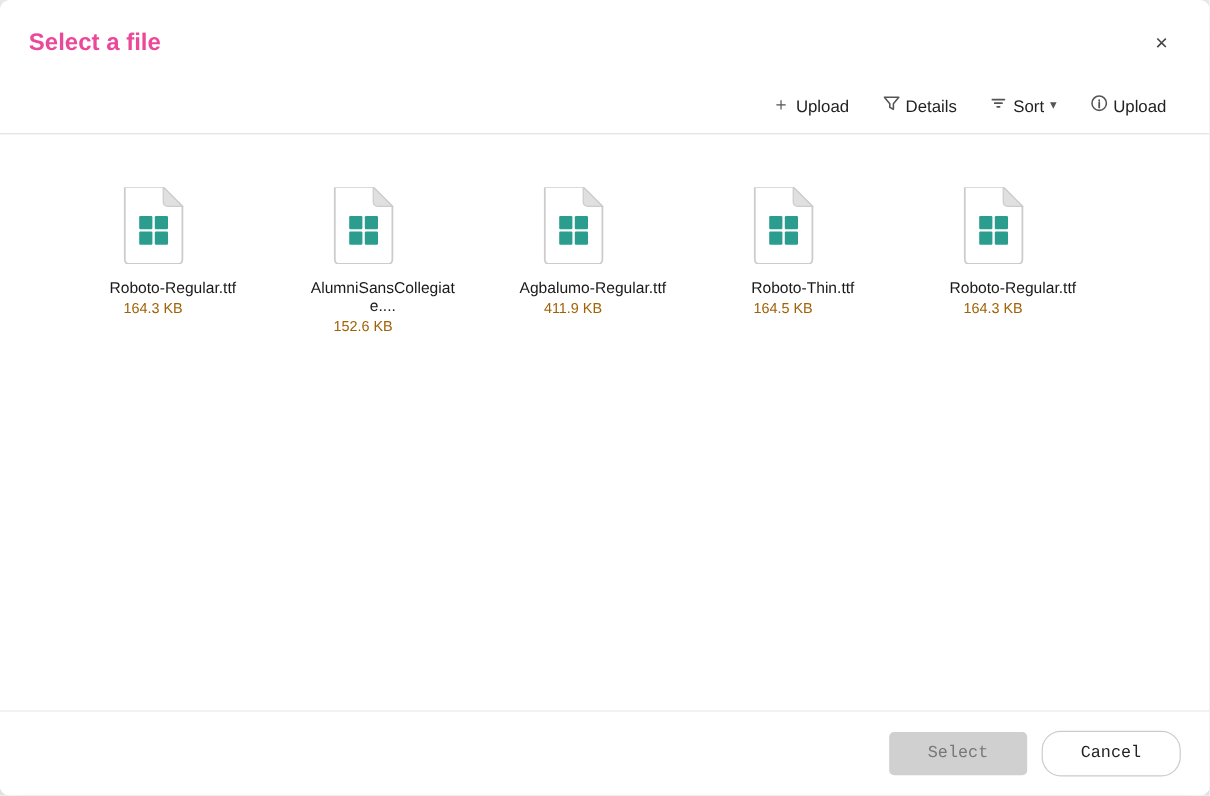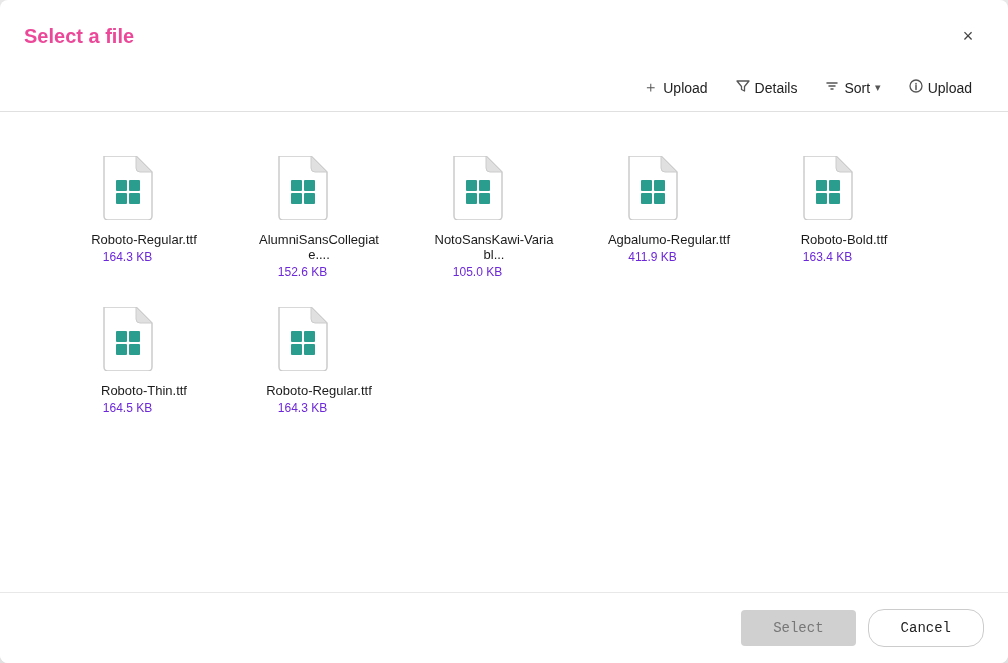--- a/index.html
+++ b/index.html
@@ -102,21 +102,21 @@
       font-size: 13px;
       color: #1a1a1a;
       text-align: center;
       word-break: break-all;
       margin-bottom: 3px;
       max-width: 160px;
       padding-left: 33px;
     }
     .file-size {
       font-size: 12px;
-      color: #6d28d9;
+      color: #a16207;
       text-align: center;
     }
     .dialog-footer {
       display: flex;
       align-items: center;
       justify-content: flex-end;
       gap: 12px;
       padding: 16px 24px;
       border-top: 1px solid #e8e8e8;
       background: #fff;
@@ -225,52 +225,22 @@
 
       <path d="M4 0 H36 L52 16 V60 Q52 64 48 64 H8 Q4 64 4 60 Z" fill="#fff" stroke="#cccccc" stroke-width="1.5"></path>
 
       <path d="M36 0 L52 16 H40 Q36 16 36 12 Z" fill="#e0e0e0" stroke="#cccccc" stroke-width="1"></path>
 
       <rect x="16" y="24" width="11" height="11" rx="1" fill="#2a9d8f"></rect>
       <rect x="29" y="24" width="11" height="11" rx="1" fill="#2a9d8f"></rect>
       <rect x="16" y="37" width="11" height="11" rx="1" fill="#2a9d8f"></rect>
       <rect x="29" y="37" width="11" height="11" rx="1" fill="#2a9d8f"></rect>
     </svg></div>
-        <div class="file-name">NotoSansKawi-Variabl...</div>
-        <div class="file-size">105.0 KB</div>
-      </div>
-      <div class="file-item">
-        <div class="file-icon"><svg viewBox="0 0 56 64" xmlns="http://www.w3.org/2000/svg">
-
-      <path d="M4 0 H36 L52 16 V60 Q52 64 48 64 H8 Q4 64 4 60 Z" fill="#fff" stroke="#cccccc" stroke-width="1.5"></path>
-
-      <path d="M36 0 L52 16 H40 Q36 16 36 12 Z" fill="#e0e0e0" stroke="#cccccc" stroke-width="1"></path>
-
-      <rect x="16" y="24" width="11" height="11" rx="1" fill="#2a9d8f"></rect>
-      <rect x="29" y="24" width="11" height="11" rx="1" fill="#2a9d8f"></rect>
-      <rect x="16" y="37" width="11" height="11" rx="1" fill="#2a9d8f"></rect>
-      <rect x="29" y="37" width="11" height="11" rx="1" fill="#2a9d8f"></rect>
-    </svg></div>
         <div class="file-name">Agbalumo-Regular.ttf</div>
         <div class="file-size">411.9 KB</div>
-      </div>
-      <div class="file-item">
-        <div class="file-icon"><svg viewBox="0 0 56 64" xmlns="http://www.w3.org/2000/svg">
-
-      <path d="M4 0 H36 L52 16 V60 Q52 64 48 64 H8 Q4 64 4 60 Z" fill="#fff" stroke="#cccccc" stroke-width="1.5"></path>
-
-      <path d="M36 0 L52 16 H40 Q36 16 36 12 Z" fill="#e0e0e0" stroke="#cccccc" stroke-width="1"></path>
-
-      <rect x="16" y="24" width="11" height="11" rx="1" fill="#2a9d8f"></rect>
-      <rect x="29" y="24" width="11" height="11" rx="1" fill="#2a9d8f"></rect>
-      <rect x="16" y="37" width="11" height="11" rx="1" fill="#2a9d8f"></rect>
-      <rect x="29" y="37" width="11" height="11" rx="1" fill="#2a9d8f"></rect>
-    </svg></div>
-        <div class="file-name">Roboto-Bold.ttf</div>
-        <div class="file-size">163.4 KB</div>
       </div>
       <div class="file-item">
         <div class="file-icon"><svg viewBox="0 0 56 64" xmlns="http://www.w3.org/2000/svg">
 
       <path d="M4 0 H36 L52 16 V60 Q52 64 48 64 H8 Q4 64 4 60 Z" fill="#fff" stroke="#cccccc" stroke-width="1.5"></path>
 
       <path d="M36 0 L52 16 H40 Q36 16 36 12 Z" fill="#e0e0e0" stroke="#cccccc" stroke-width="1"></path>
 
       <rect x="16" y="24" width="11" height="11" rx="1" fill="#2a9d8f"></rect>
       <rect x="29" y="24" width="11" height="11" rx="1" fill="#2a9d8f"></rect>

